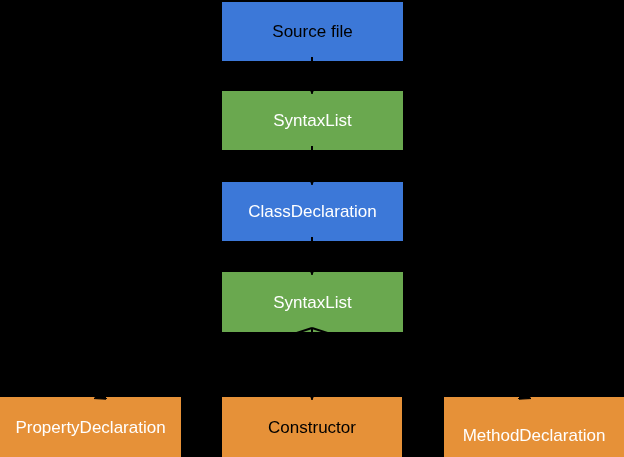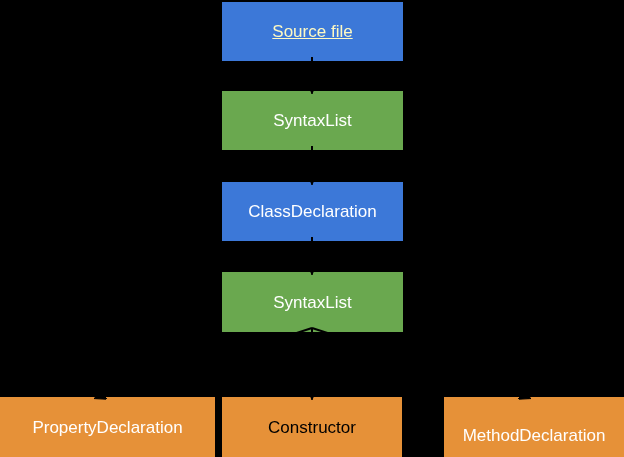--- a/index.html
+++ b/index.html
@@ -29,39 +29,39 @@
     line-height: 1;
     text-align: center;
     white-space: nowrap;
   }
   
   .n0 { left: 222px; top: 2px;   width: 181px; height: 59px; }
   .n1 { left: 222px; top: 91px;  width: 181px; height: 59px; }
   .n2 { left: 222px; top: 182px; width: 181px; height: 59px; }
   .n3 { left: 222px; top: 272px; width: 181px; height: 60px; }
   
-  .n4 { left: 0px;   top: 397px; width: 215px; height: 60px; }
+  .n4 { left: 0px;   top: 397px; width: 181px; height: 60px; }
   .n5 { left: 222px; top: 397px; width: 180px; height: 60px; }
   .n6 { left: 444px; top: 397px; width: 180px; height: 77px; text-align: right; }
 
   #edges-overlay {
     position: absolute;
     left: 0;
     top: 0;
     width: 624px;
     height: 457px;
     pointer-events: none;
   }
 </style>
 </head>
 <body>
 
 <div id="stage" style="background: rgb(0, 0, 0);">
 
-  <div class="node n0" style="background: rgb(60, 120, 216); color: #fef9c3; text-decoration: underline;">
+  <div class="node n0" style="background: rgb(60, 120, 216); color: #000000;">
     <span>Source file</span>
   </div>
 
   <div class="node n1" style="background: rgb(106, 168, 79); color: rgb(255, 255, 255);">
     <span>SyntaxList</span>
   </div>
 
   <div class="node n2" style="background: rgb(60, 120, 216); color: rgb(255, 255, 255);">
     <span>ClassDeclaration</span>
   </div>

